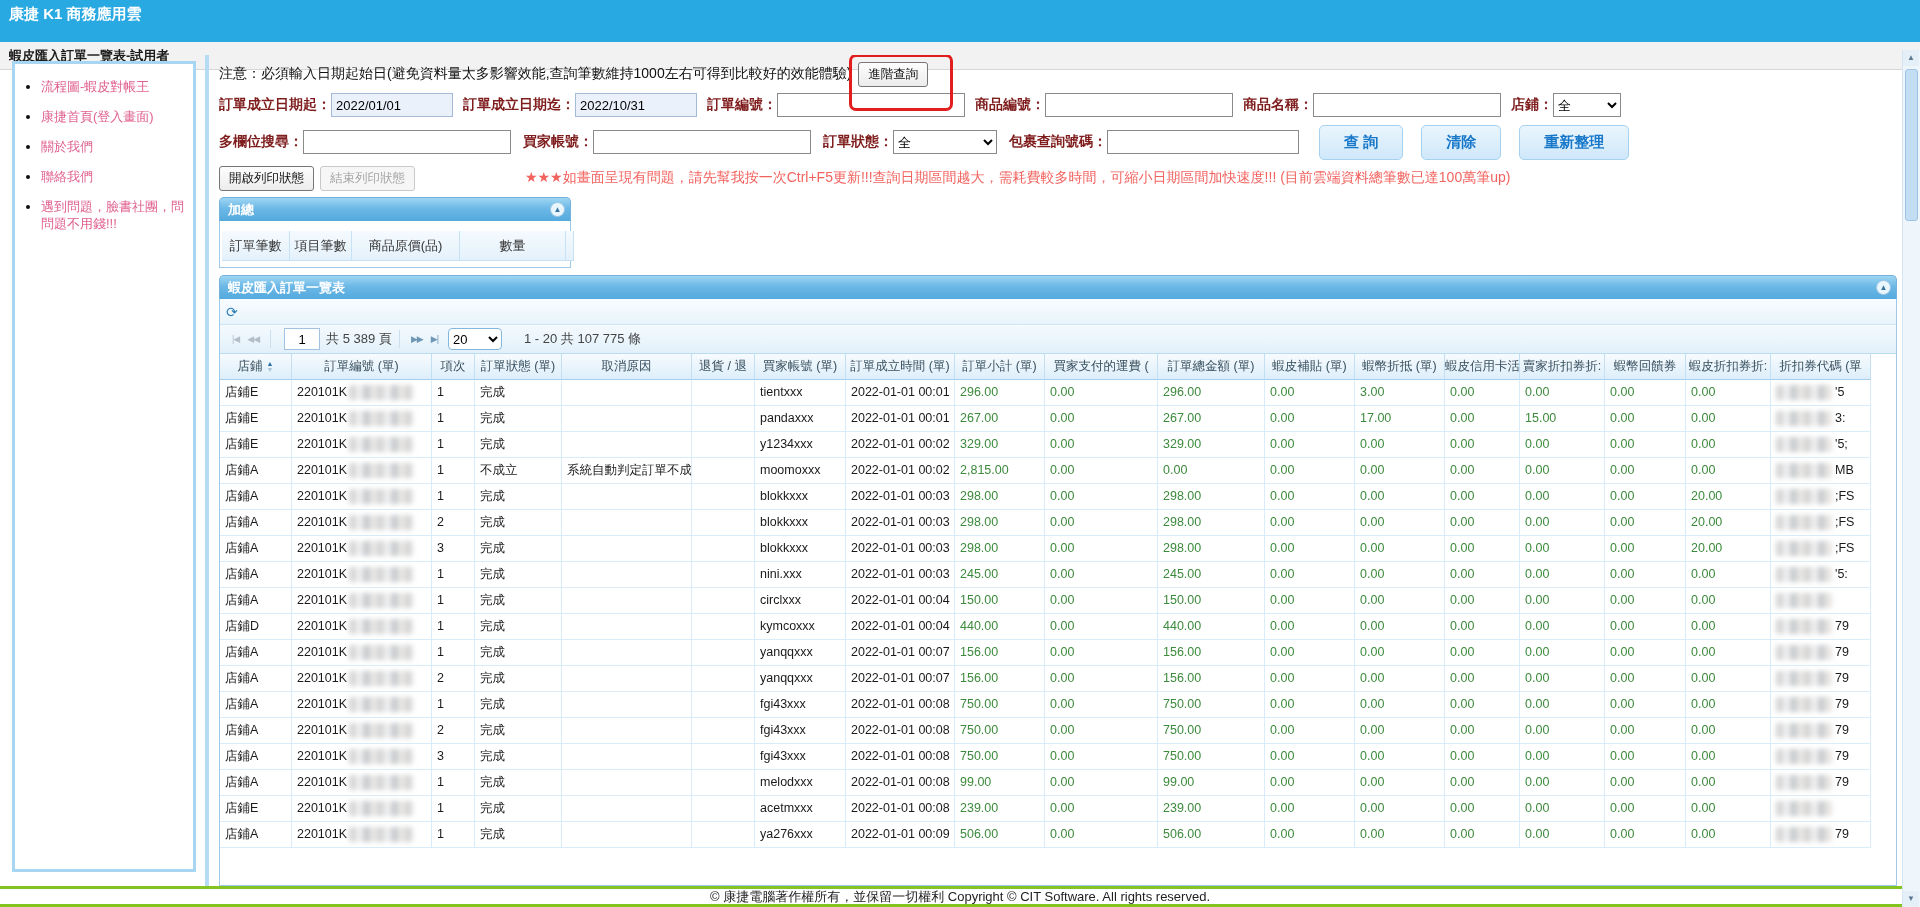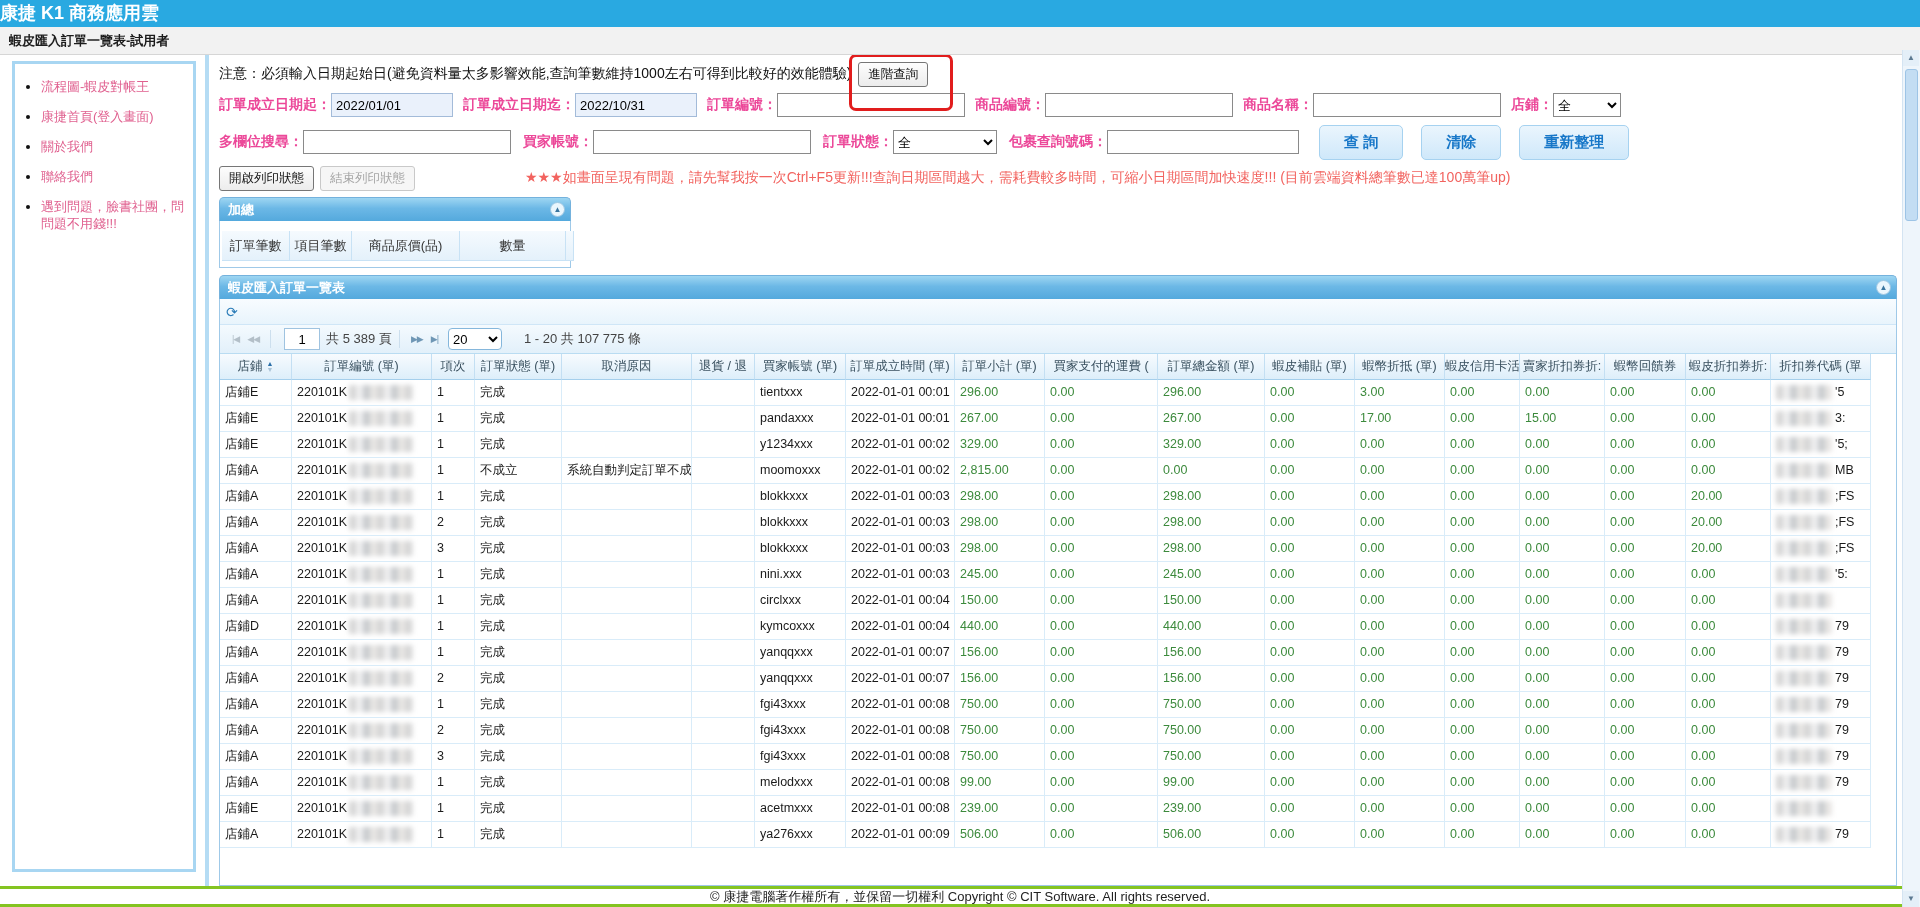--- a/index.html
+++ b/index.html
@@ -2,22 +2,22 @@
 <html><head>
 <meta charset="utf-8">
 <style>
   html,body{margin:0;padding:0;}
   body{
     width:1920px;height:907px;overflow:hidden;position:relative;
     font-family:"Liberation Sans","DejaVu Sans",sans-serif;background:#fff;
     -webkit-font-smoothing:antialiased;
   }
   
-  .topbar{height:27px;background:#29a9e1;color:#fff;font-weight:bold;font-size:18px;
-    line-height:27px;}
+  .topbar{height:42px;background:#29a9e1;color:#fff;font-weight:bold;font-size:15px;
+    line-height:27px;padding-left:9px;}
   .subbar{height:27px;background:#f2f2f2;border-bottom:1px solid #d6d6d6;color:#1c1c1c;
     font-weight:bold;font-size:13px;line-height:27px;padding-left:9px;}
   
   .content{position:absolute;top:55px;left:0;right:17px;bottom:21px;display:flex;overflow:hidden;}
   .sidebar{width:168px;margin:6px 0 0 12px;border:3px solid #a8d6f2;background:#fff;
     height:calc(100% - 40px);padding:14px 6px 0 4px;box-sizing:content-box;flex:none;}
   .sidebar ul{margin:0;padding-left:22px;}
   .sidebar li{margin-bottom:13px;font-size:13px;line-height:17px;color:#111;}
   .sidebar a{color:#e0608f;text-decoration:none;cursor:pointer;}
   .main{flex:1;margin-left:9px;border-left:4px solid #b5dcf4;padding:4px 0 0 10px;
@@ -29,21 +29,21 @@
   .btn-std{font-size:12.5px;color:#111;background:linear-gradient(#fdfdfd,#ececec);
     border:1px solid #767676;border-radius:3px;padding:3px 9px;cursor:pointer;
     font-family:inherit;}
   .btn-std:disabled,.btn-std.disabled{color:#a6a6a6;border-color:#c9c9c9;background:#f6f6f6;}
   .red-box{position:absolute;left:-9px;top:-8px;width:calc(100% + 28px);height:51px;
     border:3px solid #e11d1d;border-radius:7px;pointer-events:none;z-index:5;}
   
   .frow{display:flex;align-items:center;flex:none;}
   .frow1{height:32px;}
   .frow2{height:42px;}
-  .flabel{font-size:14px;font-weight:bold;color:#ec4899;white-space:nowrap;}
+  .flabel{font-size:14px;font-weight:bold;color:#7f1d1d;white-space:nowrap;}
   .inp{height:20px;border:1px solid #8a8a8a;font-size:13px;padding:1px 4px;
     font-family:inherit;background:#fff;}
   .inp-date{width:112px;background:#eaf1fb;border:1px solid #a3bbd9;}
   .sel{height:24px;font-size:13px;font-family:inherit;border:1px solid #8a8a8a;background:#fff;}
   .btn-primary{font-size:15px;font-weight:bold;color:#1777c8;
     background:linear-gradient(#eaf5fd,#cfe8fa);border:1px solid #a6d2f0;border-radius:5px;
     padding:7px 24px;margin-right:18px;cursor:pointer;font-family:inherit;white-space:nowrap;}
   .multi-hint{height:25px;font-size:14px;font-weight:bold;color:#000;flex:none;line-height:22px;}
   .print-row{height:30px;display:flex;align-items:center;flex:none;}
   .warning{color:#f2635f;font-size:14px;margin-left:110px;white-space:nowrap;overflow:hidden;}

